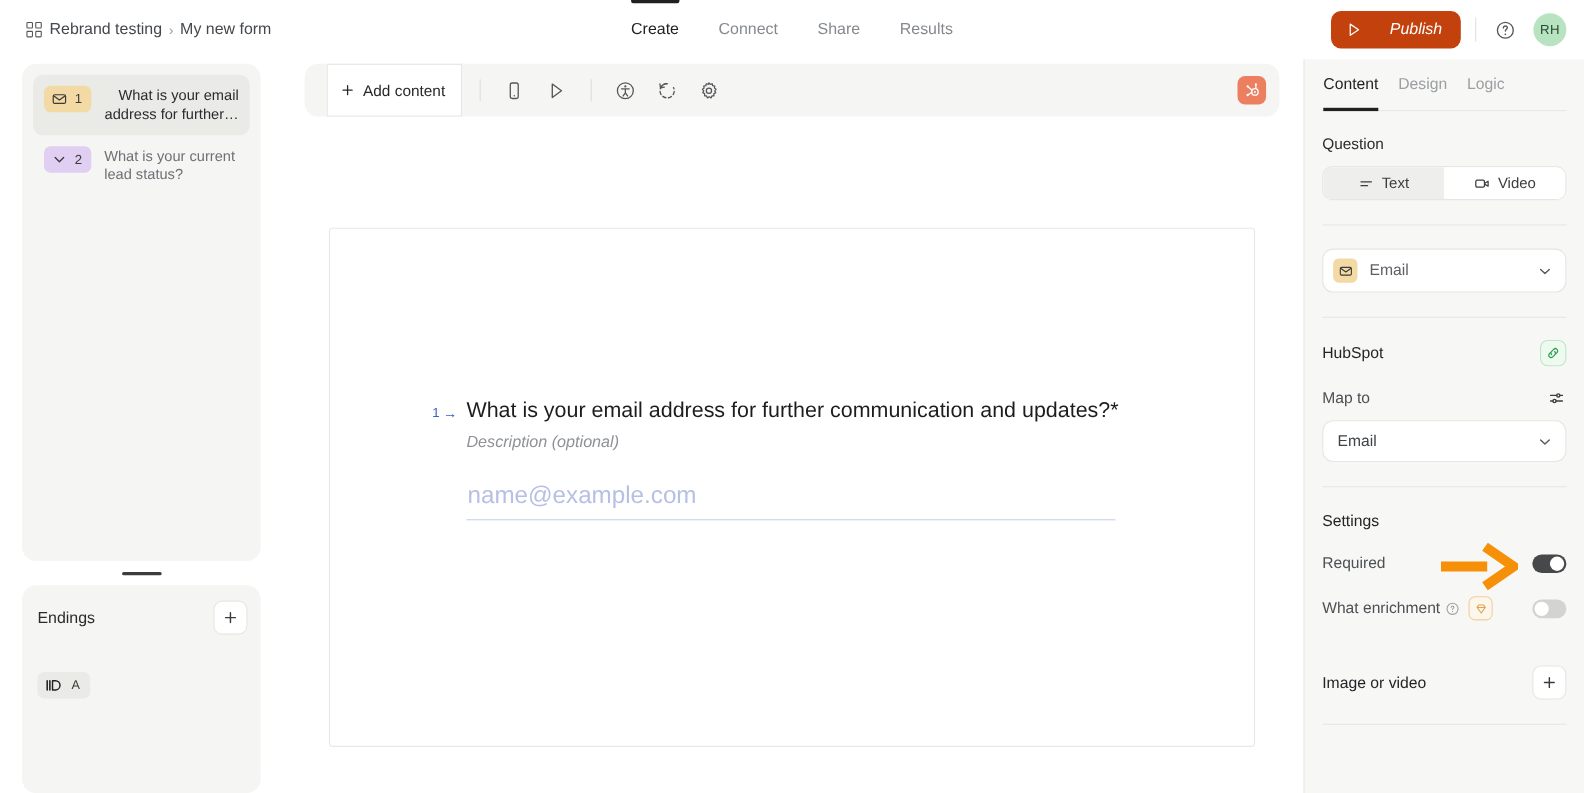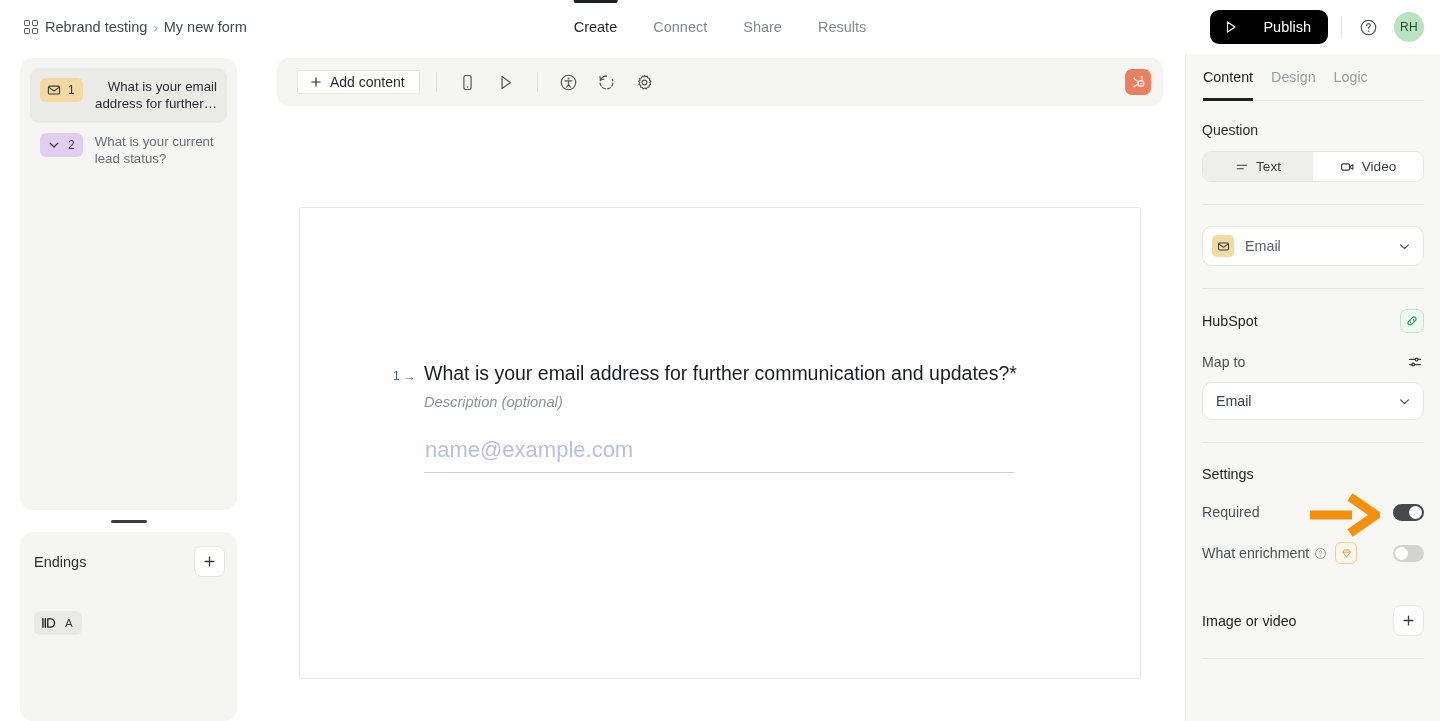--- a/index.html
+++ b/index.html
@@ -93,29 +93,30 @@
   .header-right {
     margin-left: auto;
     display: flex;
     align-items: center;
     gap: 13px;
   }
   .publish-btn {
     display: flex;
     align-items: center;
     gap: 25px;
-    background: #000000;
+    background: #c2410c;
     color: #ffffff;
     border: none;
     border-radius: 9px;
     height: 34px;
     padding: 0 17px 0 14px;
     font-size: 14.5px;
     font-family: inherit;
     cursor: pointer;
+    font-style: italic;
   }
   .hdr-divider {
     width: 1px; height: 22px;
     background: #e2e2e0;
   }
   .help-btn {
     width: 26px; height: 26px;
     display: flex; align-items: center; justify-content: center;
     cursor: pointer;
   }
@@ -244,21 +245,21 @@
     background: #f5f5f3;
     border-radius: 12px;
     display: flex;
     align-items: center;
     padding: 0 12px 0 20px;
   }
   .add-content {
     display: flex;
     align-items: center;
     gap: 7px;
-    height: 24px;
+    height: 48px;
     padding: 0 14px 0 11px;
     background: #ffffff;
     border: 1px solid #e6e6e3;
     border-radius: 0;
     font-size: 14px;
     font-family: inherit;
     color: #27282a;
     cursor: pointer;
   }
   .tb-sep {

